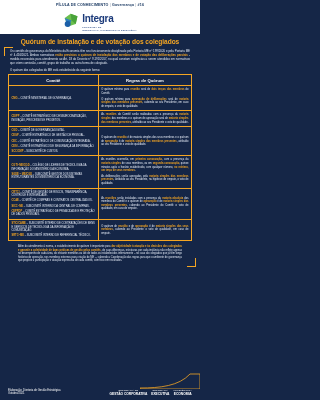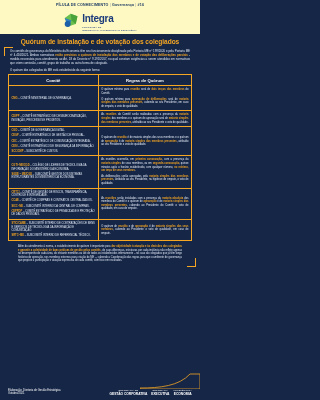--- a/index.html
+++ b/index.html
@@ -7,21 +7,21 @@
   body {
     background:#152647;
     font-family:"Liberation Sans", sans-serif;
     color:#ffffff;
     overflow:hidden;
     position:relative;
   }
 
   
   .header{
-    background:#fef9c3;
+    background:#ffffff;
     width:100%;
     padding:3px 0 2px 0;
     text-align:center;
   }
   .kicker{
     font-size:3.6px;
     letter-spacing:.15px;
     color:#1b3a63;
     font-weight:700;
     margin-bottom:1px;

